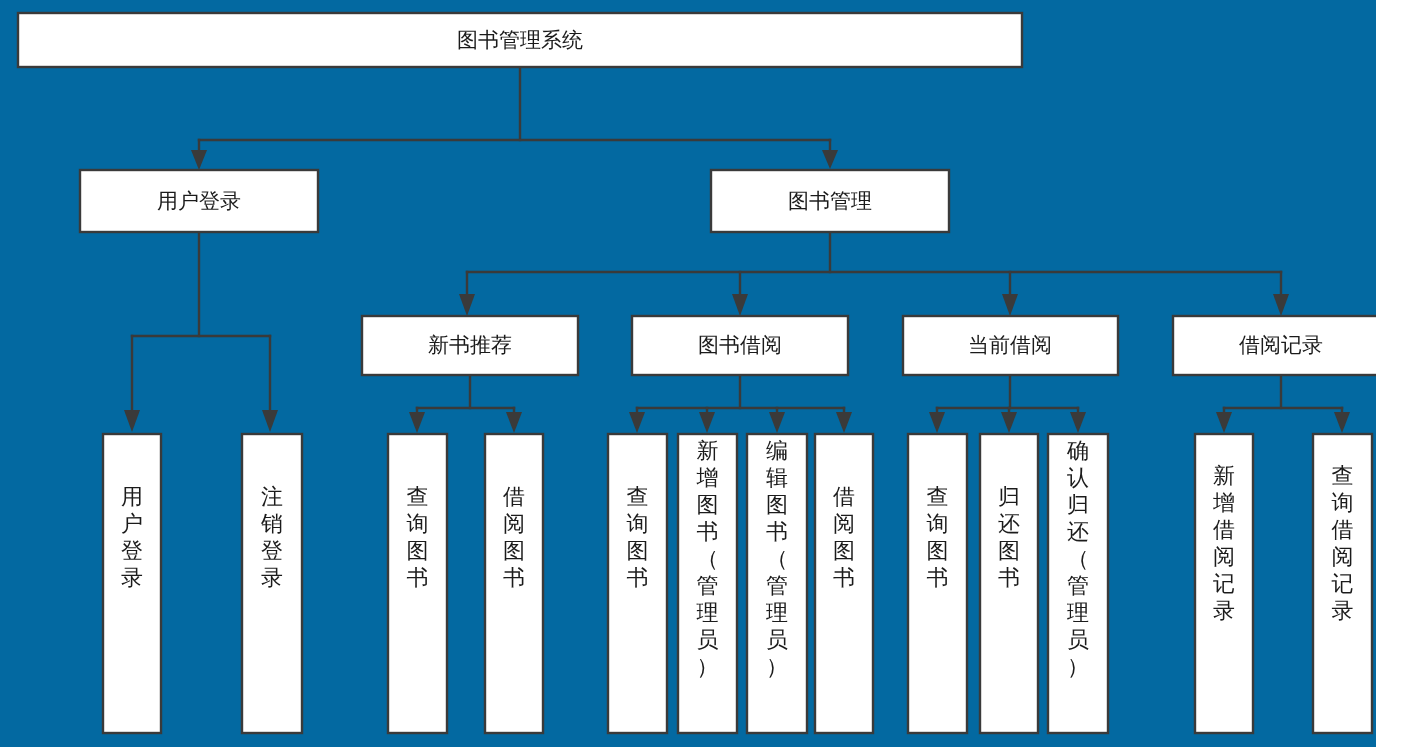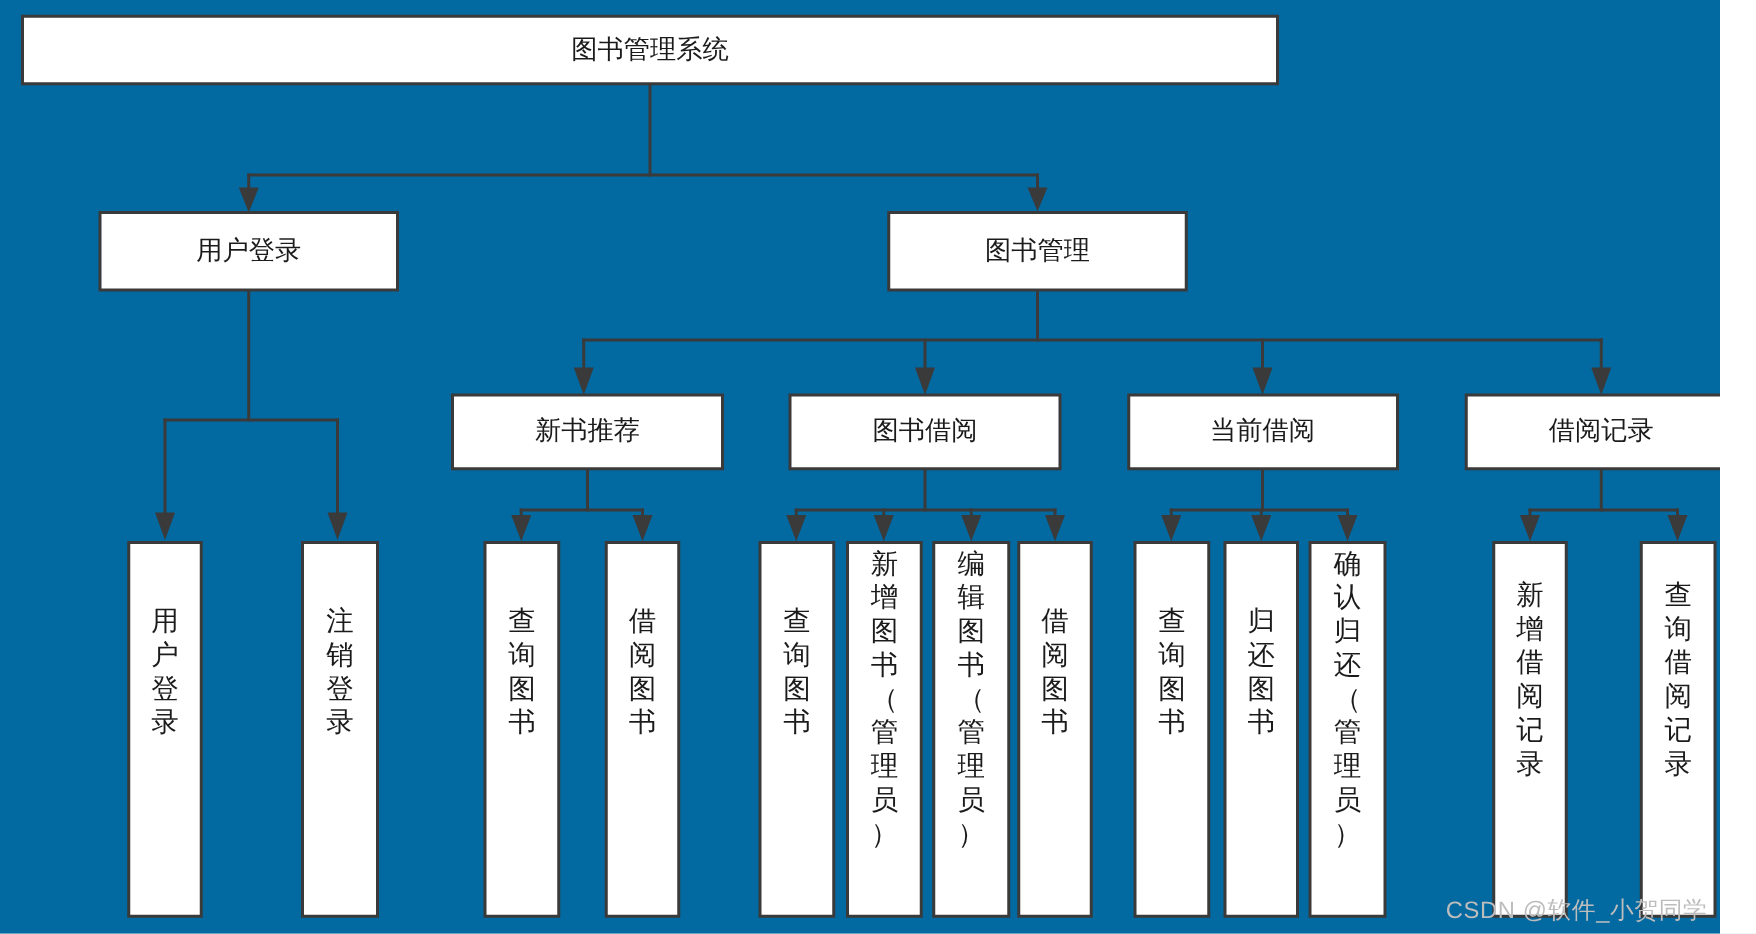--- a/index.html
+++ b/index.html
@@ -229,14 +229,13 @@
       <text class="node-label-v" x="1224" y="483"><tspan x="1224" dy="0">新</tspan><tspan x="1224" dy="27">增</tspan><tspan x="1224" dy="27">借</tspan><tspan x="1224" dy="27">阅</tspan><tspan x="1224" dy="27">记</tspan><tspan x="1224" dy="27">录</tspan></text>
     </g>
 
     <g>
       <rect class="node-box" x="1313" y="434" width="59" height="299"></rect>
       <text class="node-label-v" x="1342.5" y="483"><tspan x="1342.5" dy="0">查</tspan><tspan x="1342.5" dy="27">询</tspan><tspan x="1342.5" dy="27">借</tspan><tspan x="1342.5" dy="27">阅</tspan><tspan x="1342.5" dy="27">记</tspan><tspan x="1342.5" dy="27">录</tspan></text>
     </g>
 
   </svg>
 
-  <div class="watermark">CSDN @软件_小贺同学</div>
 </div>
 
 </body></html>

